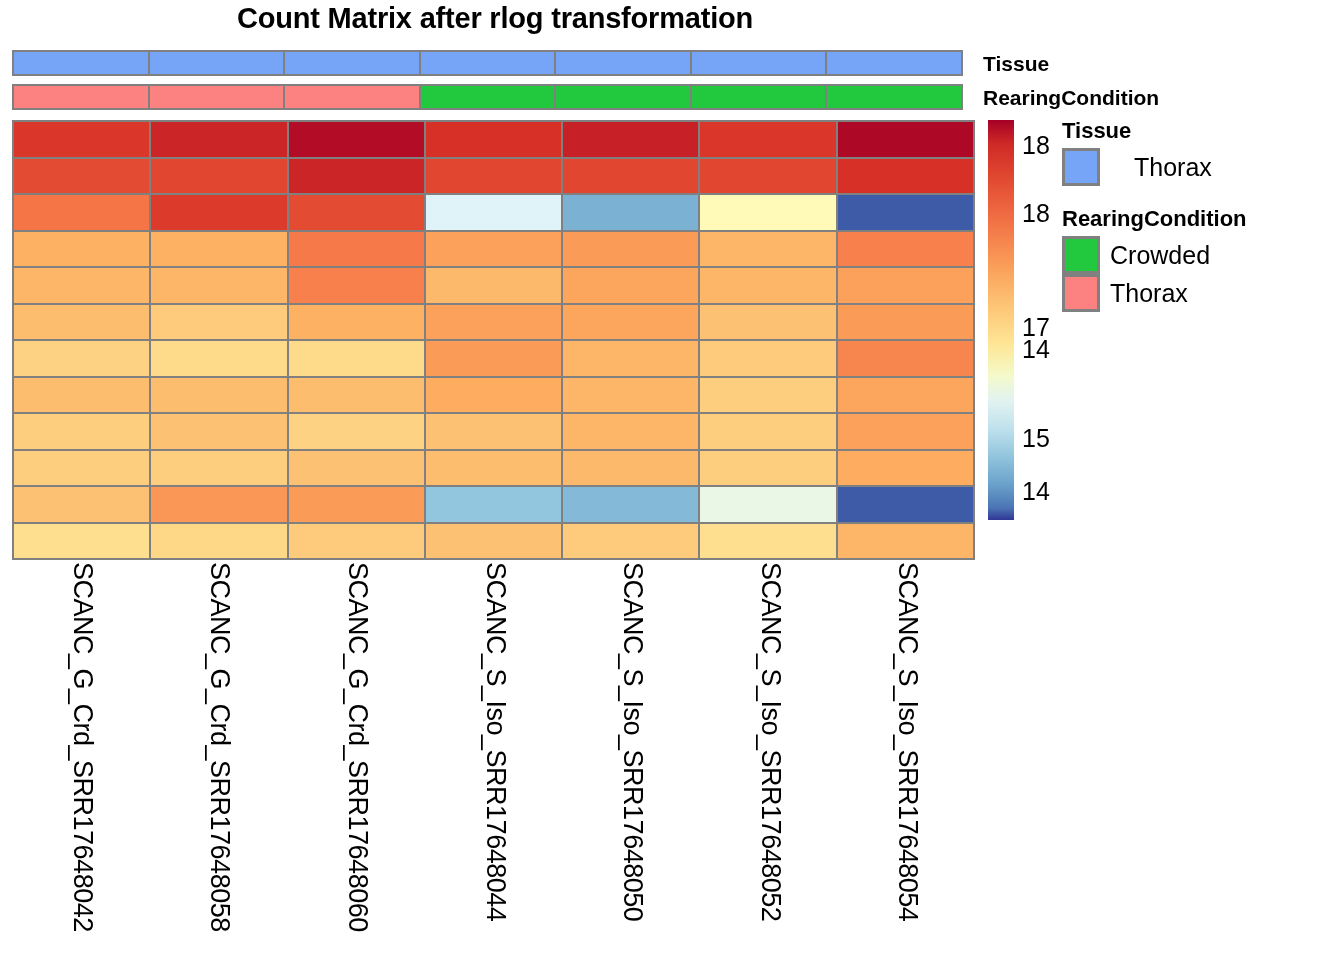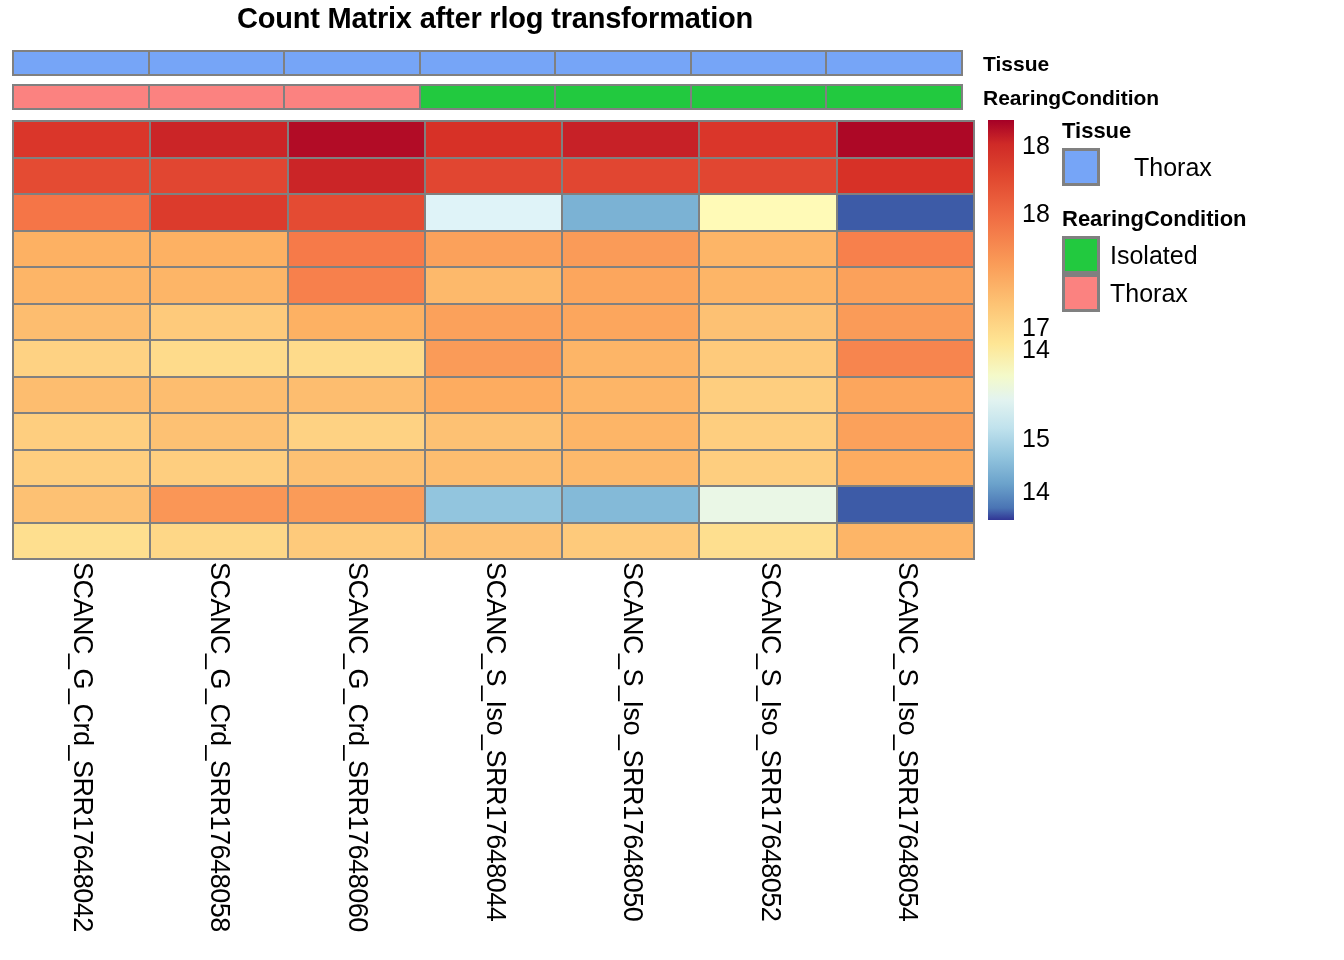--- a/index.html
+++ b/index.html
@@ -343,18 +343,18 @@
       <div class="cb-tick" style="top: 424px;">15</div>
       <div class="cb-tick" style="top: 459px; margin-top: 18px;">14</div>
     </div>
 
   <div id="legend-container">
       <div class="legend-title" style="top: 118px;">Tissue</div>
       <div class="legend-key" style="top: 148px; background: rgb(118, 165, 247);"></div>
       <div class="legend-label" style="top: 153px; margin-left: 24px;">Thorax</div>
       <div class="legend-title" style="top: 206px;">RearingCondition</div>
       <div class="legend-key" style="top: 236px; background: rgb(34, 201, 63);"></div>
-      <div class="legend-label" style="top: 241px;">Isolated</div>
+      <div class="legend-label" style="top: 241px;">Crowded</div>
       <div class="legend-key" style="top: 274px; background: rgb(251, 130, 128);"></div>
       <div class="legend-label" style="top: 279px;">Thorax</div>
     </div>
 
 </div>
 
 </body></html>

